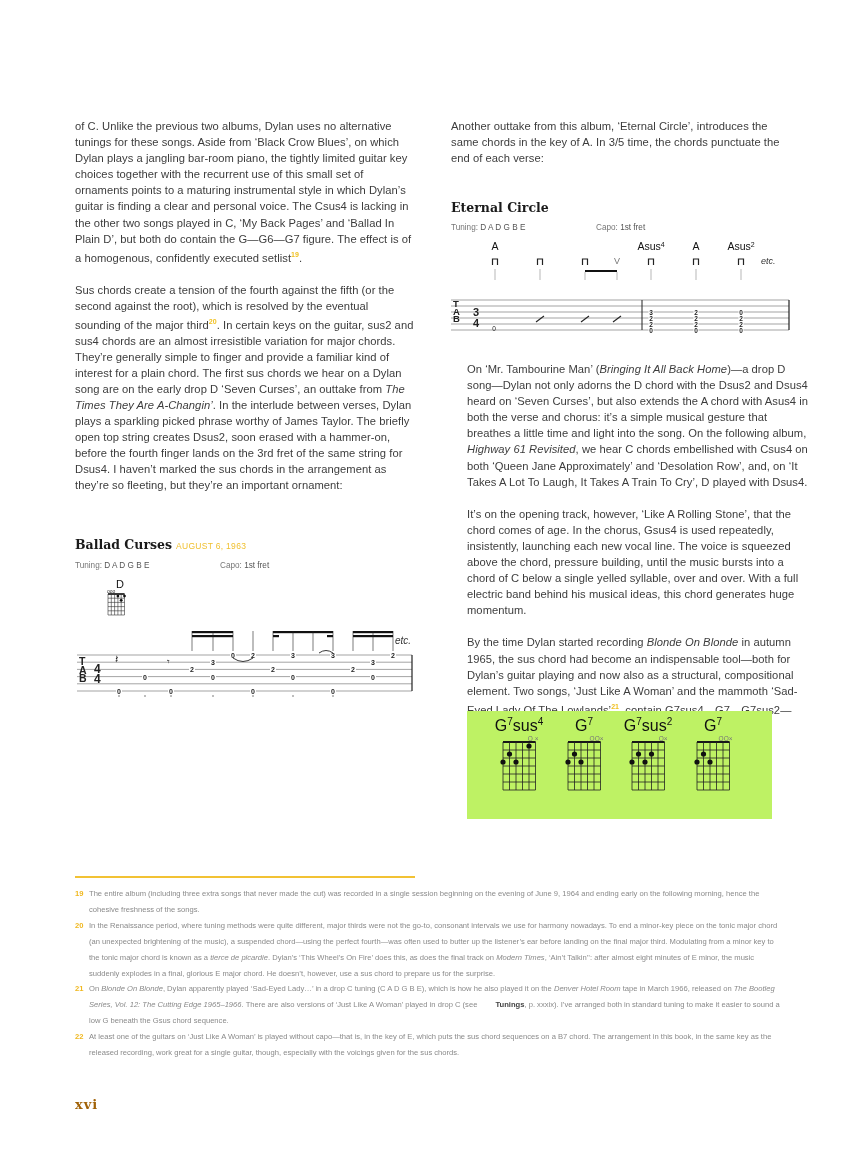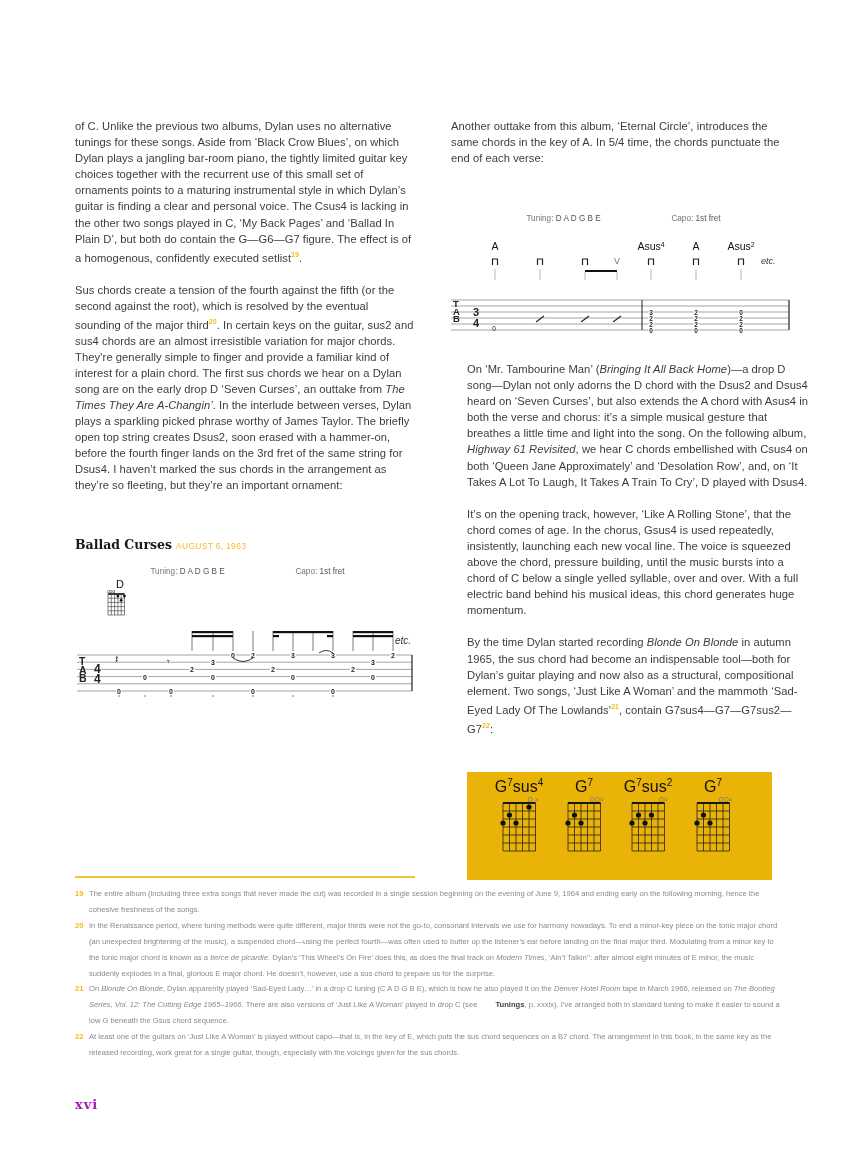--- a/index.html
+++ b/index.html
@@ -5,30 +5,30 @@
   html, body { margin: 0; padding: 0; background: #ffffff; }
   body { width: 864px; height: 1150px; position: relative; overflow: hidden;
          font-family: "Liberation Sans", sans-serif; color: #3a3a3a; }
   .col { position: absolute; top: 118px; width: 340px; }
   .col-left { left: 75px; }
   .col-right { left: 451px; }
   p.body { font-size: 11.2px; line-height: 16.1px; margin: 0 0 16px 0; color: #3c3c3c; letter-spacing: 0.05px; }
   sup.fn { color: #f0c020; font-size: 7px; font-weight: bold; }
   .song-title { font-family: "DejaVu Serif", serif; font-weight: bold; font-size: 12.5px; color: #1a1a1a; }
   .song-date { font-size: 8.5px; color: #f0c030; margin-left: 4px; letter-spacing: 0.3px; }
-  .meta { font-size: 8.2px; color: #777; margin-top: 14px; display: flex; justify-content: center; }
+  .meta { font-size: 8.2px; color: #777; margin-top: 8px; display: flex; }
   .meta .tuning { width: 145px; }
   .meta b { font-weight: normal; color: #555; }
   svg text { font-family: "Liberation Sans", sans-serif; }
   .footnotes { position: absolute; left: 75px; top: 876px; width: 710px; }
   .fn-rule { width: 340px; height: 2px; background: #f2c234; margin-bottom: 8px; }
   .fn-item { font-size: 7.6px; line-height: 15.9px; color: #8a8a8a; display: flex; }
   .fn-num { color: #f0b820; font-weight: bold; width: 14px; flex: none; }
   .fn-item b { color: #444; margin-left: 16px; }
-  .folio { position: absolute; left: 75px; top: 1097px; font-family: "DejaVu Serif", serif; font-weight: bold; font-size: 13px; color: #a21caf; letter-spacing: 1px; }
+  .folio { position: absolute; left: 75px; top: 1097px; font-family: "DejaVu Serif", serif; font-weight: bold; font-size: 13px; color: #a16207; letter-spacing: 1px; }
 </style>
 </head>
 <body>
 
 <div class="col col-left">
   <p class="body"><span>of C. Unlike the previous two albums, Dylan uses no alternative tunings for these songs. Aside from ‘Black Crow Blues’, on which Dylan plays a jangling bar-room piano, the tightly limited guitar key choices together with the recurrent use of this small set of ornaments points to a maturing instrumental style in which Dylan’s guitar is finding a clear and personal voice. The Csus4 is lacking in the other two songs played in C, ‘My Back Pages’ and ‘Ballad In Plain D’, but both do contain the G—G6—G7 figure. The effect is of a homogenous, confidently executed setlist</span><sup class="fn">19</sup><span>.</span></p>
   <p class="body"><span>Sus chords create a tension of the fourth against the fifth (or the second against the root), which is resolved by the eventual sounding of the major third</span><sup class="fn">20</sup><span>. In certain keys on the guitar, sus2 and sus4 chords are an almost irresistible variation for major chords. They’re generally simple to finger and provide a familiar kind of interest for a plain chord. The first sus chords we hear on a Dylan song are on the early drop D ‘Seven Curses’, an outtake from </span><i>The Times They Are A-Changin’</i><span>. In the interlude between verses, Dylan plays a sparkling picked phrase worthy of James Taylor. The briefly open top string creates Dsus2, soon erased with a hammer-on, before the fourth finger lands on the 3rd fret of the same string for Dsus4. I haven’t marked the sus chords in the arrangement as they’re so fleeting, but they’re an important ornament:</span></p>
 
   <div style="position:absolute; top:417px; left:0; width:345px;">
     <div>
@@ -140,23 +140,24 @@
           <line x1="298" y1="54" x2="298" y2="74" stroke="#222" stroke-width="0.6"></line>
           <line x1="318" y1="54" x2="318" y2="74" stroke="#222" stroke-width="0.6"></line>
           <path d="M158 81 Q168 88 178 81" fill="none" stroke="#222" stroke-width="0.9"></path>
           <path d="M244 76 Q251 71 258 76" fill="none" stroke="#222" stroke-width="0.9"></path>
         </g>
     </svg>
   </div>
 </div>
 
 <div class="col col-right">
-  <p class="body">Another outtake from this album, ‘Eternal Circle’, introduces the same chords in the key of A. In 5/4 time, the chords punctuate the end of each verse:</p>
+  <p class="body">Another outtake from this album, ‘Eternal Circle’, introduces the same chords in the key of A. In 3/5 time, the chords punctuate the end of each verse:</p>
 
   <div style="position:absolute; top:82px; left:0; width:345px;">
+    <div class="song-title">Eternal Circle</div>
     <div class="meta">
       <span class="tuning"><span>Tuning:</span> <b>D A D G B E</b></span>
       <span><span>Capo:</span> <b>1st fret</b></span>
     </div>
     <svg id="ec-svg" width="345" height="95" style="position:absolute; top:38px; left:-2px;">
         <line x1="2" y1="62" x2="340" y2="62" stroke="#666" stroke-width="0.6"></line>
         <line x1="2" y1="68" x2="340" y2="68" stroke="#666" stroke-width="0.6"></line>
         <line x1="2" y1="74" x2="340" y2="74" stroke="#666" stroke-width="0.6"></line>
         <line x1="2" y1="80" x2="340" y2="80" stroke="#666" stroke-width="0.6"></line>
         <line x1="2" y1="86" x2="340" y2="86" stroke="#666" stroke-width="0.6"></line>
@@ -218,21 +219,21 @@
         <text x="292" y="94.5" font-size="6.5" font-weight="bold" fill="#222" text-anchor="middle">0</text>
       </svg>
   </div>
 
   <div style="position:absolute; top:243px; left:16px; width:345px;">
     <p class="body"><span>On ‘Mr. Tambourine Man’ (</span><i>Bringing It All Back Home</i><span>)—a drop D song—Dylan not only adorns the D chord with the Dsus2 and Dsus4 heard on ‘Seven Curses’, but also extends the A chord with Asus4 in both the verse and chorus: it’s a simple musical gesture that breathes a little time and light into the song. On the following album, </span><i>Highway 61 Revisited</i><span>, we hear C chords embellished with Csus4 on both ‘Queen Jane Approximately’ and ‘Desolation Row’, and, on ‘It Takes A Lot To Laugh, It Takes A Train To Cry’, D played with Dsus4.</span></p>
     <p class="body">It’s on the opening track, however, ‘Like A Rolling Stone’, that the chord comes of age. In the chorus, Gsus4 is used repeatedly, insistently, launching each new vocal line. The voice is squeezed above the chord, pressure building, until the music bursts into a chord of C below a single yelled syllable, over and over. With a full electric band behind his musical ideas, this chord generates huge momentum.</p>
     <p class="body"><span>By the time Dylan started recording </span><i>Blonde On Blonde</i><span> in autumn 1965, the sus chord had become an indispensable tool—both for Dylan’s guitar playing and now also as a structural, compositional element. Two songs, ‘Just Like A Woman’ and the mammoth ‘Sad-Eyed Lady Of The Lowlands’</span><sup class="fn">21</sup><span>, contain G7sus4—G7—G7sus2—G7</span><sup class="fn">22</sup><span>:</span></p>
   </div>
 
-  <div style="position:absolute; top:654px; left:16px; width:305px; height:108px; background:#eab308;">
+  <div style="position:absolute; top:593px; left:16px; width:305px; height:108px; background:#bef264;">
     <svg id="cb-svg" width="305" height="108">
         <g>
           <text x="52" y="20" font-size="16" fill="#111" text-anchor="middle">G<tspan font-size="10" dy="-6">7</tspan><tspan dy="6">sus</tspan><tspan font-size="10" dy="-6">4</tspan></text>
           <text x="71.5" y="29.5" font-size="6.5" fill="#777" text-anchor="end">O ×</text>
           <line x1="36" y1="31" x2="68.5" y2="31" stroke="#111" stroke-width="2"></line>
           <line x1="36" y1="31" x2="68.5" y2="31" stroke="#222" stroke-width="0.8"></line>
           <line x1="36" y1="39" x2="68.5" y2="39" stroke="#222" stroke-width="0.8"></line>
           <line x1="36" y1="47" x2="68.5" y2="47" stroke="#222" stroke-width="0.8"></line>
           <line x1="36" y1="55" x2="68.5" y2="55" stroke="#222" stroke-width="0.8"></line>
           <line x1="36" y1="63" x2="68.5" y2="63" stroke="#222" stroke-width="0.8"></line>

